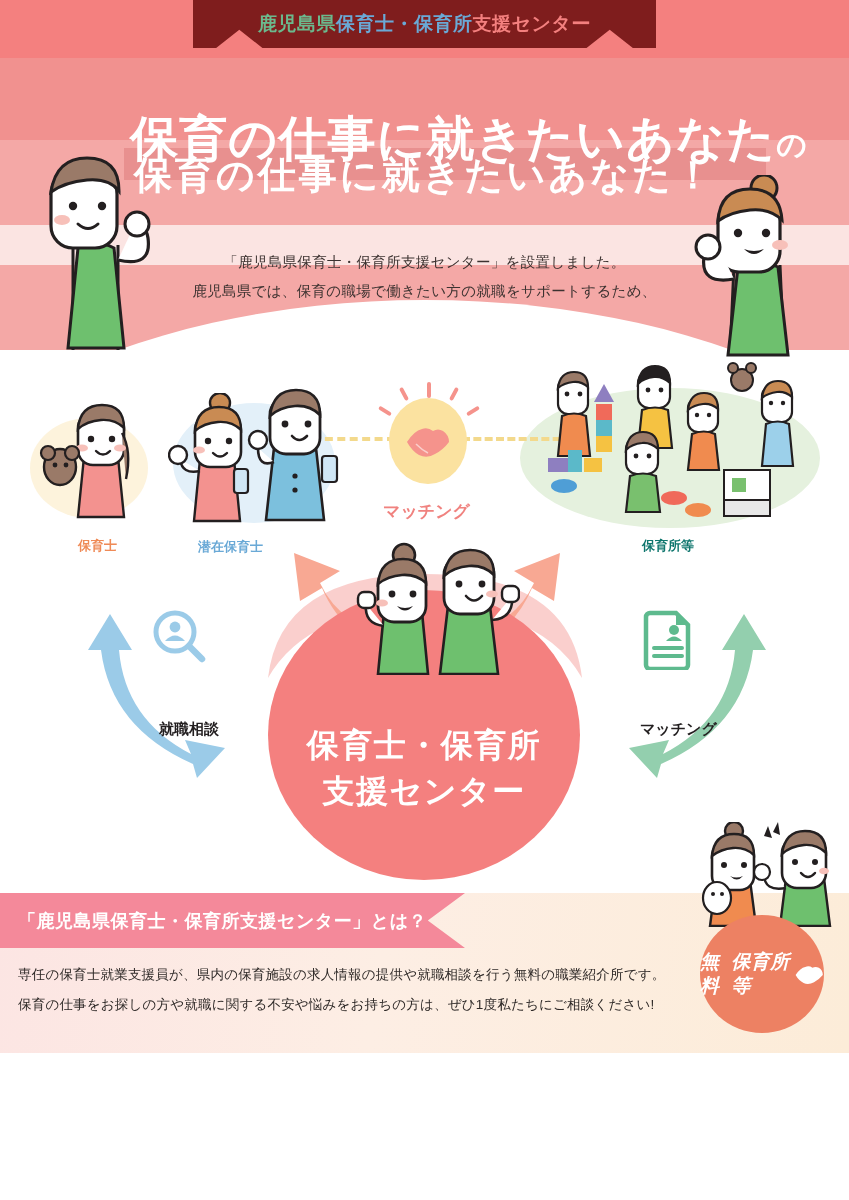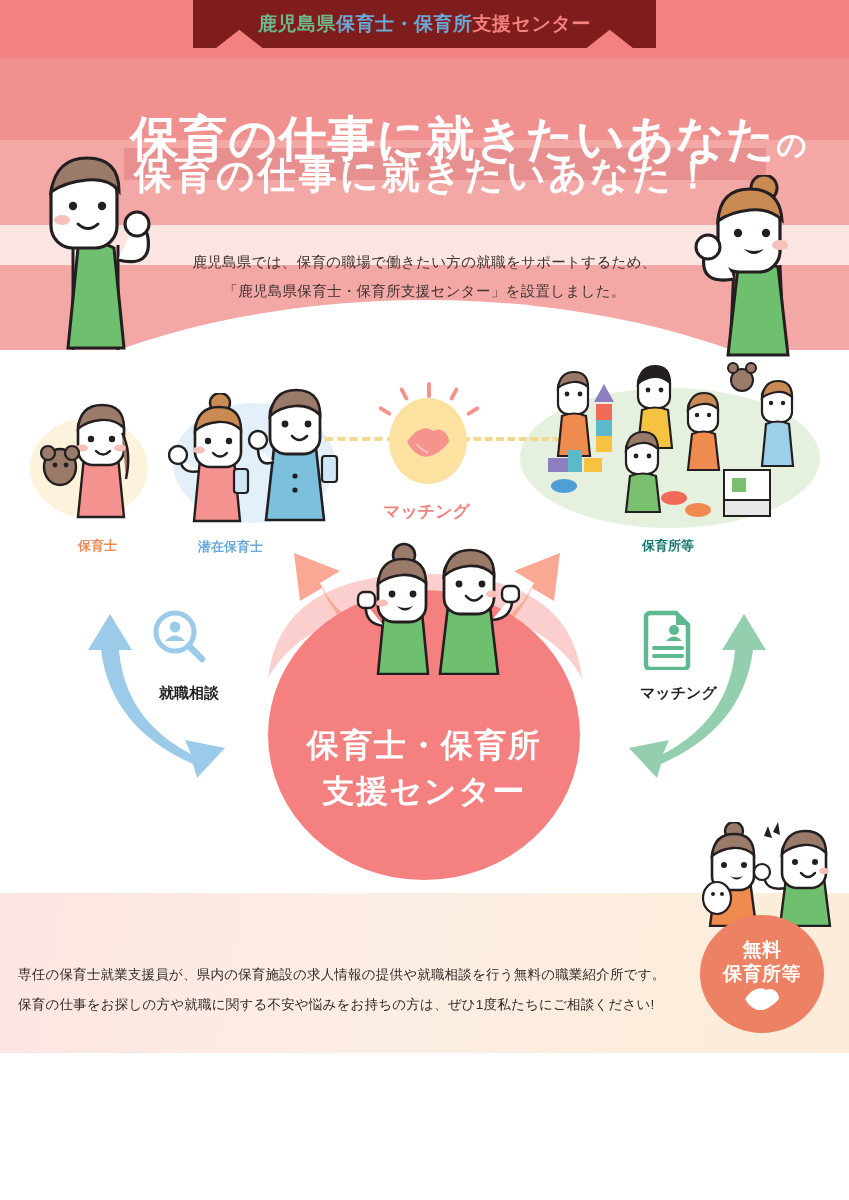--- a/index.html
+++ b/index.html
@@ -72,21 +72,21 @@
     position:absolute; left:389px; top:398px; width:78px; height:86px;
     background:#fbe2a0; border-radius:50%;
   }
   .ray { position:absolute; background:#f5938c; width:4px; border-radius:2px; }
 
   .lbl { position:absolute; font-size:13px; font-weight:bold; white-space:nowrap; }
   .lbl-o { color:#ef8a56; }
   .lbl-b { color:#6aa9d6; }
   .lbl-g { color:#0f766e; }
   .lbl-p { color:#f0827f;text-align:center; }
-  .lbl-k { color:#231f20; font-size:15px; }
+  .lbl-k { color:#231f20; font-size:15px;margin-top:36px; }
 
   
   .ccircle {
     position:absolute; left:268px; top:590px; width:312px; height:290px;
     background:#f4807f; border-radius:50%;
   }
   .ctitle {
     position:absolute; left:268px; top:722px; width:312px; text-align:center;
     color:#ffffff; font-size:32px; font-weight:bold; line-height:1.45; letter-spacing:1.5px;
   }
@@ -108,21 +108,21 @@
     display:flex; align-items:center;
   }
   .tag span { color:#ffffff; font-size:18px; font-weight:bold; margin-left:18px; letter-spacing:.5px; }
   .lowtxt {
     position:absolute; left:18px; top:67px; width:680px;
     font-size:13.5px; color:#2f2a28; line-height:2.2; letter-spacing:.2px;
   }
   .badge {
     position:absolute; left:700px; top:915px; width:124px; height:118px;
     background:#ed8163; border-radius:50%;
-    display:flex; flex-direction:column; align-items:center; justify-content:center;
+    display:flex; flex-direction:row; align-items:center; justify-content:center;font-style:italic;
   }
   .badge span { color:#ffffff; font-size:19px; font-weight:bold; line-height:1.25; letter-spacing:.5px; }
 
   
   .footer { position:absolute; left:0; top:1055px; width:849px; height:145px; background:#fff; }
 </style>
 </head>
 <body>
 
 <div class="poster">
@@ -144,22 +144,22 @@
 
   <div class="h1wrap">
     <div class="h1row">
       <div class="h1hl"></div>
       <span class="h1main">保育の仕事に就きたいあなた</span><span class="h1suf">の</span>
     </div>
   </div>
   <div class="h2main">保育の仕事に就きたいあなた！</div>
 
   <div class="lead">
+    <div>「鹿児島県保育士・保育所支援センター」を設置しました。</div>
     <div>鹿児島県では、保育の職場で働きたい方の就職をサポートするため、</div>
-    <div>「鹿児島県保育士・保育所支援センター」を設置しました。</div>
   </div>
 
   <svg class="fig" style="left:18px; top:150px;" width="150" height="205" viewBox="0 0 150 205">
     <path d="M55 95 L55 200 M100 95 L100 200" stroke="#231f20" stroke-width="3" fill="none"></path>
     <path d="M60 98 q18 -10 36 0 l10 100 l-56 0 z" fill="#6ec06e" stroke="#231f20" stroke-width="3"></path>
     <rect x="33" y="22" width="66" height="76" rx="22" fill="#fff" stroke="#231f20" stroke-width="3.2"></rect>
     <path d="M33 42 q5 -34 36 -34 q32 0 32 33 q-10 -13 -32 -11 q-22 2 -36 12 z" fill="#9a7a68" stroke="#231f20" stroke-width="3"></path>
     <circle cx="55" cy="56" r="4.2" fill="#231f20"></circle>
     <circle cx="84" cy="56" r="4.2" fill="#231f20"></circle>
     <ellipse cx="44" cy="70" rx="8" ry="5" fill="#f7c0b9"></ellipse>
@@ -359,20 +359,23 @@
     <path d="M10 5 h26 l12 12 v40 a4 4 0 0 1 -4 4 h-34 a4 4 0 0 1 -4 -4 v-48 a4 4 0 0 1 4 -4 z" fill="none" stroke="#5eba8e" stroke-width="4.5"></path>
     <path d="M36 5 v12 h12" fill="#5eba8e"></path>
     <circle cx="34" cy="22" r="5" fill="#5eba8e"></circle>
     <path d="M26 33 q8 -9 16 0 z" fill="#5eba8e"></path>
     <path d="M14 40 h28 M14 48 h28" stroke="#5eba8e" stroke-width="4" stroke-linecap="round"></path>
   </svg>
   <span class="lbl lbl-k" style="left:640px; top:684px;">マッチング</span>
 
   <div class="lower">
     <div class="lower-bg"></div>
+    <div class="tag">
+      <span>「鹿児島県保育士・保育所支援センター」とは？</span>
+    </div>
     <div class="lowtxt">
       <div>専任の保育士就業支援員が、県内の保育施設の求人情報の提供や就職相談を行う無料の職業紹介所です。</div>
       <div>保育の仕事をお探しの方や就職に関する不安や悩みをお持ちの方は、ぜひ1度私たちにご相談ください!</div>
     </div>
   </div>
 
   <svg class="fig" style="left:690px; top:822px;" width="150" height="105" viewBox="0 0 150 105">
     <path d="M26 58 q18 -8 34 0 l6 46 l-46 0 z" fill="#f08b4f" stroke="#231f20" stroke-width="2.4"></path>
     <rect x="22" y="20" width="42" height="48" rx="14" fill="#fff" stroke="#231f20" stroke-width="2.6"></rect>
     <circle cx="44" cy="9" r="9" fill="#9a7a68" stroke="#231f20" stroke-width="2.4"></circle>

